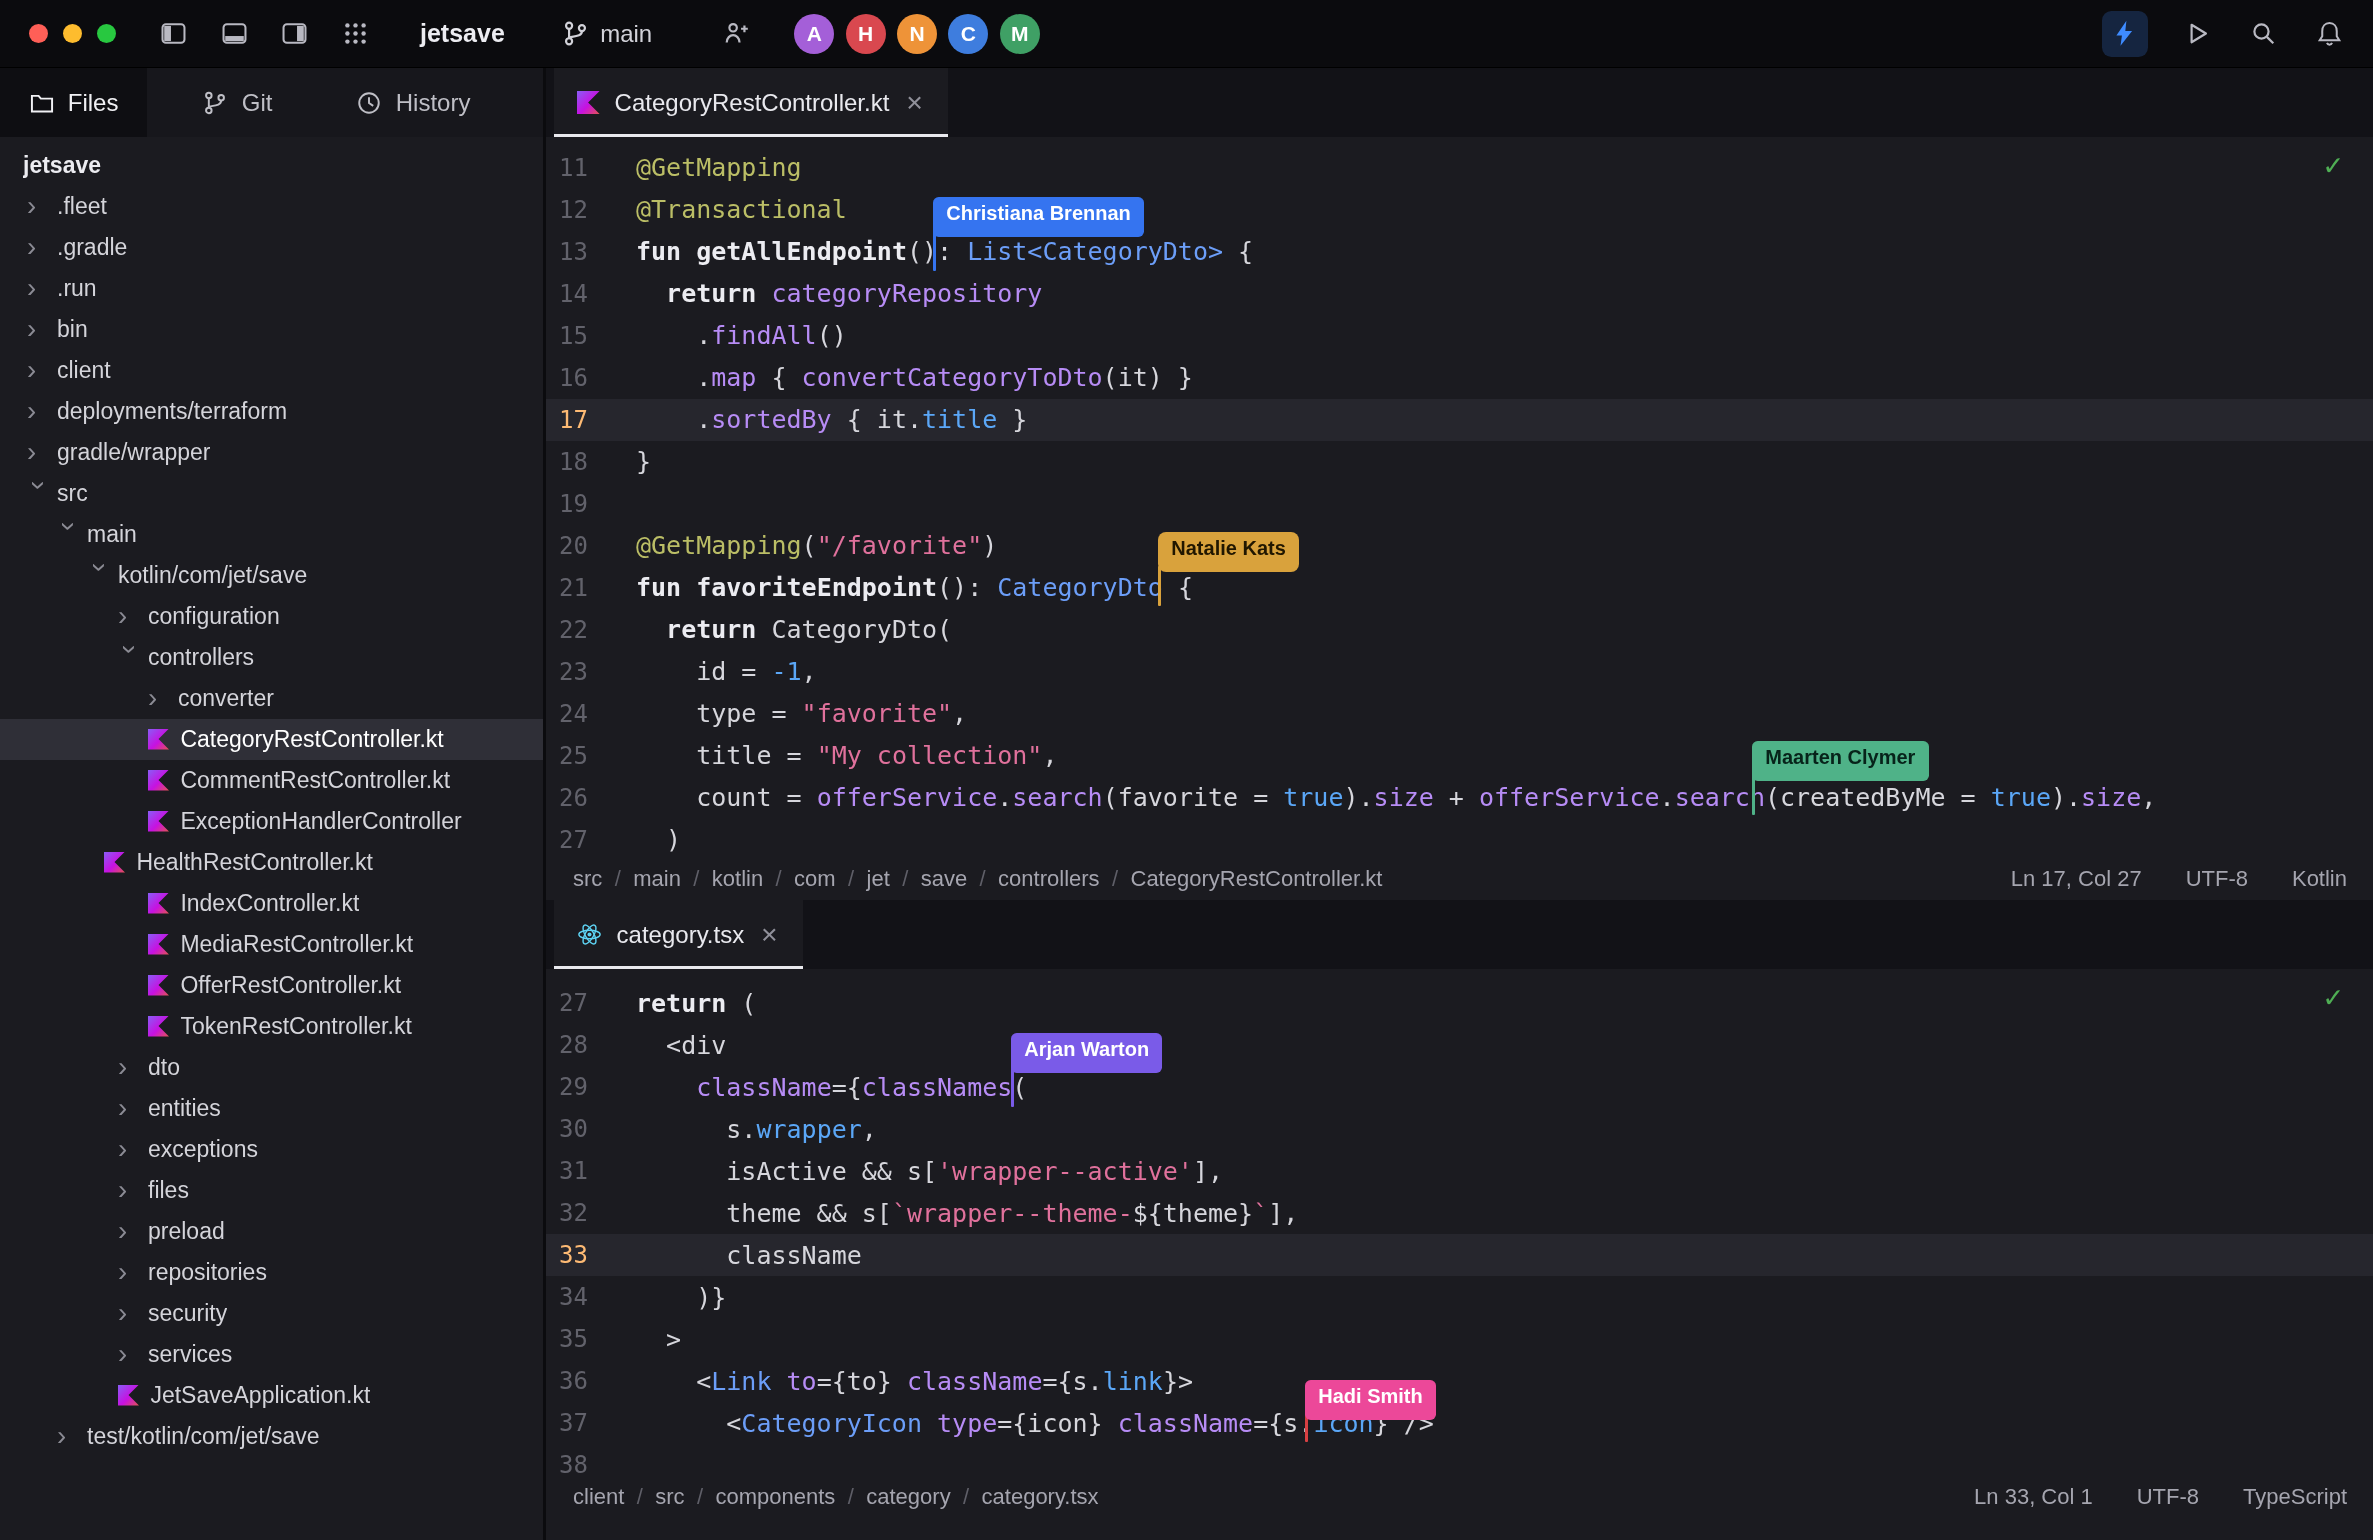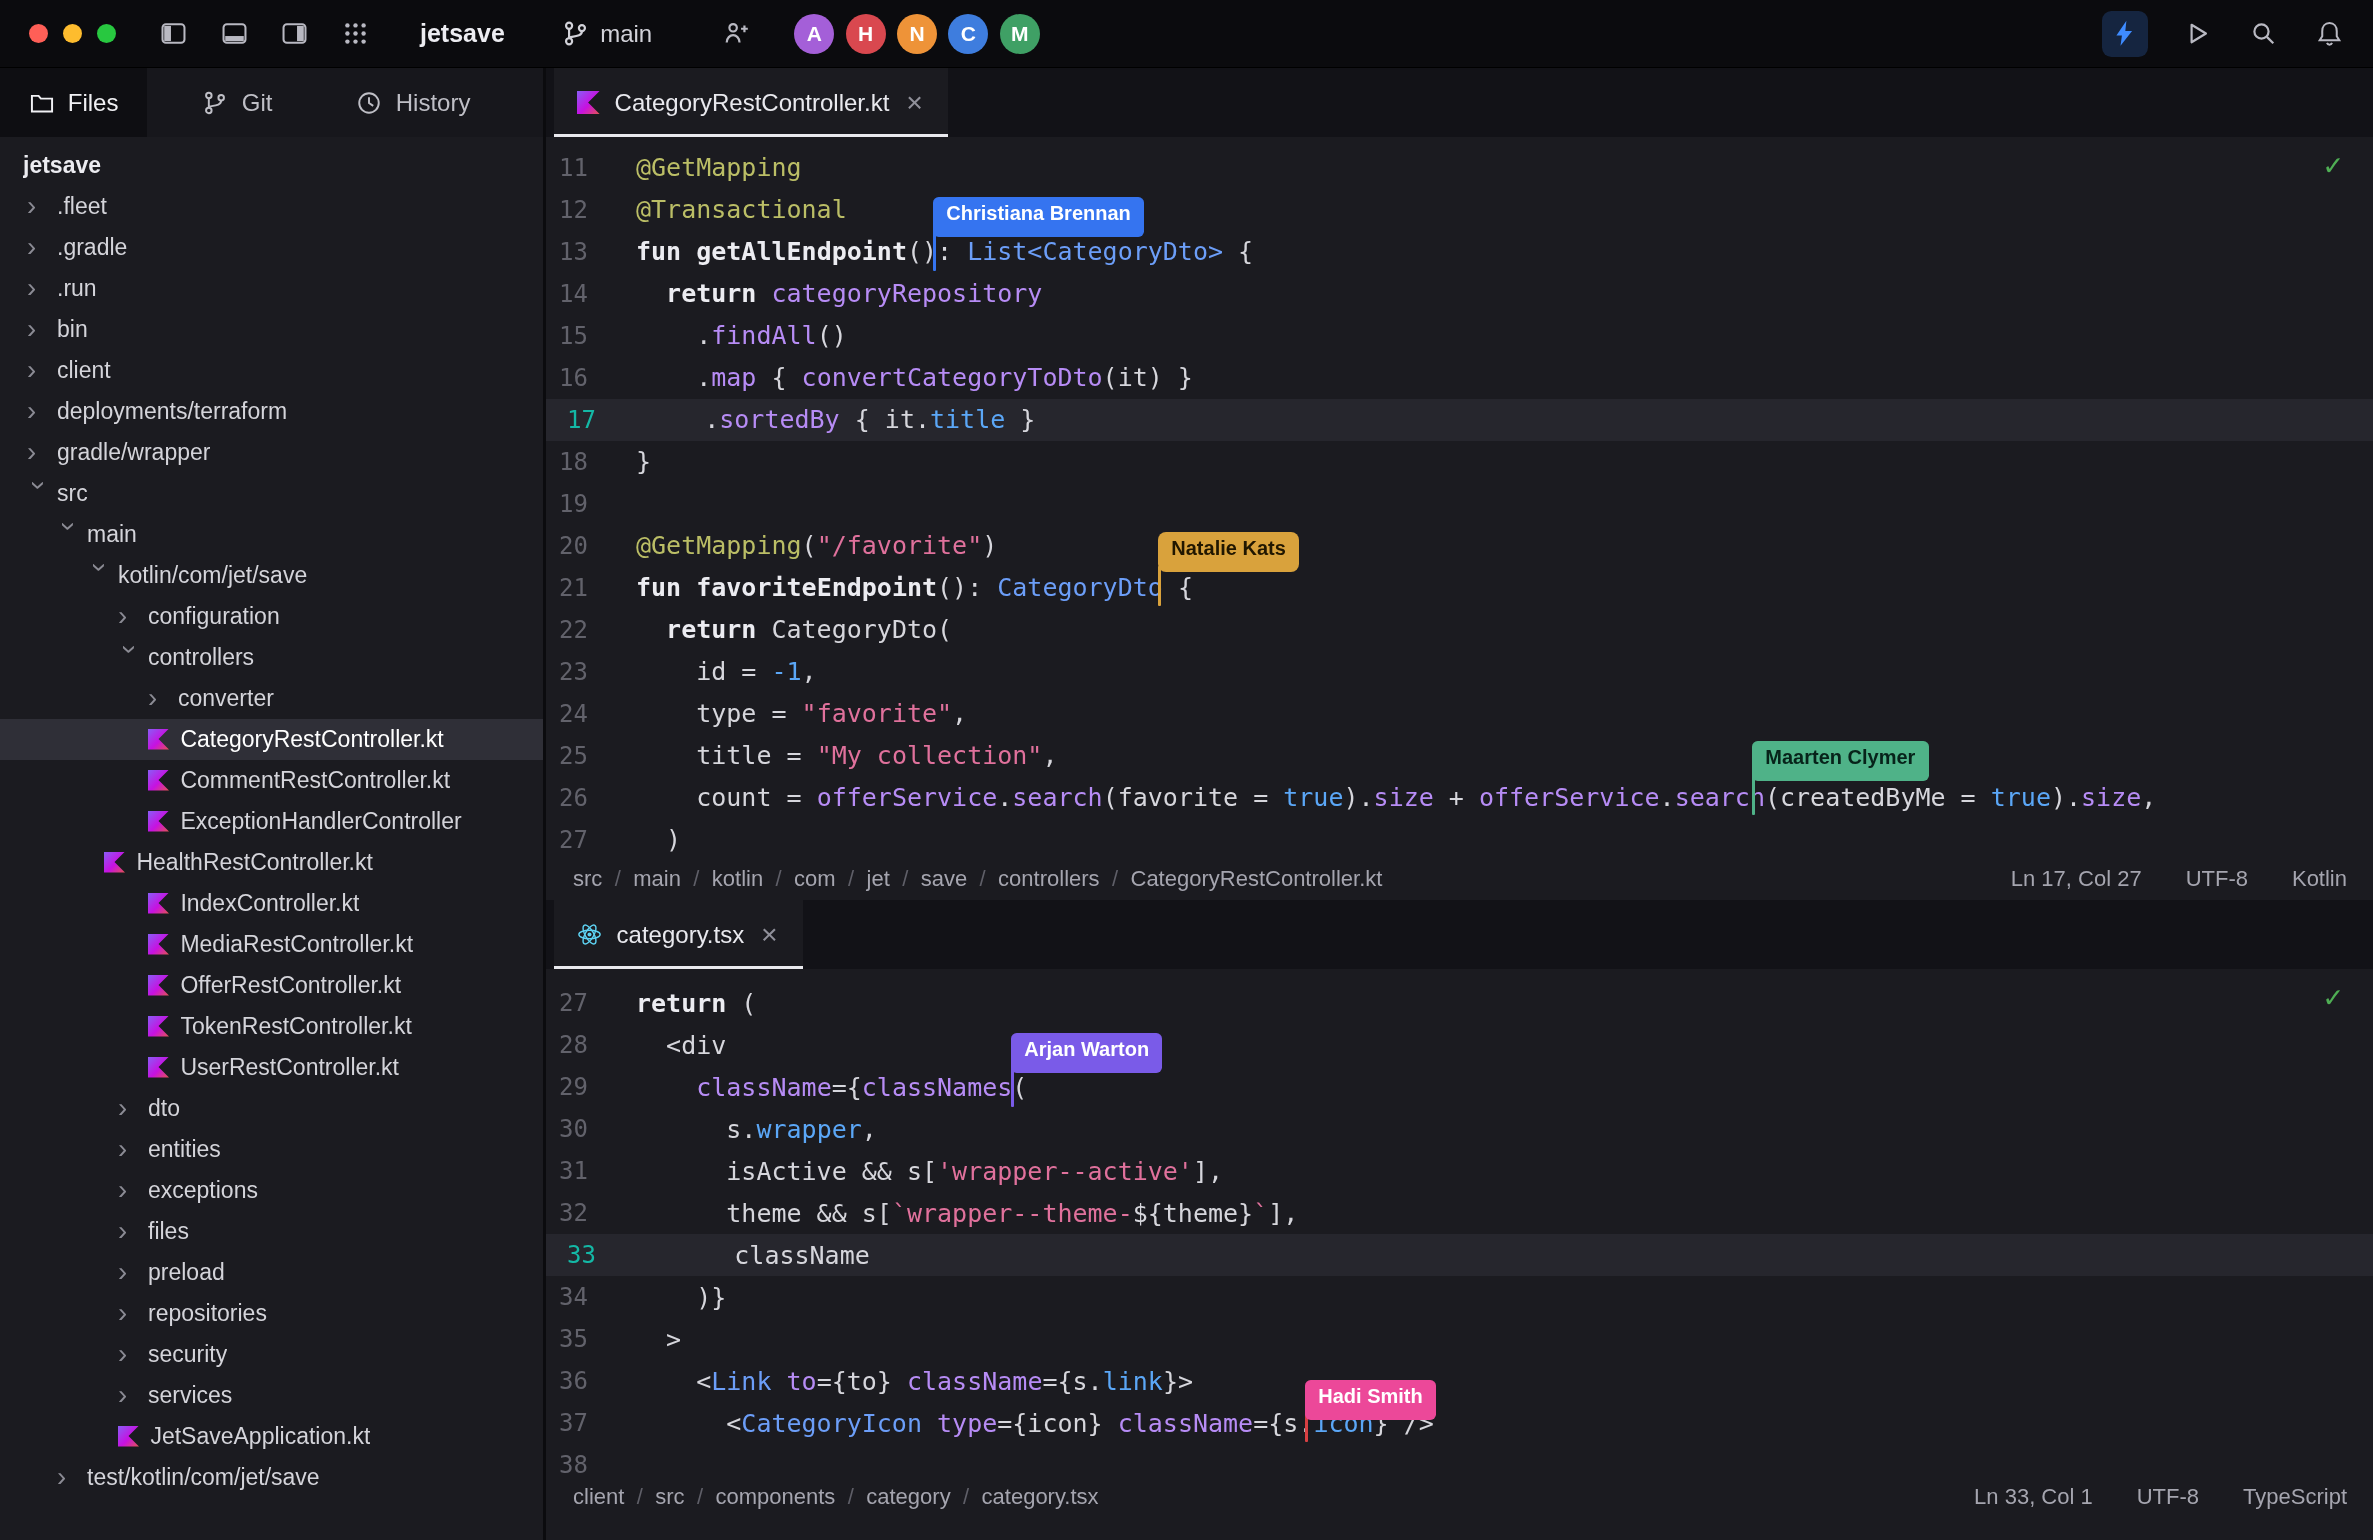--- a/index.html
+++ b/index.html
@@ -59,21 +59,21 @@
   .tabclose{color:#90909A;font-size:28.5px;line-height:1;padding:0 1.9px;}
 
   
   .code{position:relative;overflow:hidden;background:#1B1B20;
     font-family:"DejaVu Sans Mono",monospace;font-size:25px;flex-shrink:0;}
   .code.top{height:721px;padding-top:9.5px;}
   .code.bottom{height:507px;padding-top:13.3px;}
   .crow{height:42px;display:flex;align-items:center;}
   .crow.cur{background:#26262D;}
   .lnum{width:42px;text-align:right;margin-right:48px;color:#62626B;font-size:24px;flex-shrink:0;}
-  .crow.cur .lnum{color:#14b8a6;margin-left:8px;}
+  .crow.cur .lnum{color:#fdba74;}
   .ctext{white-space:pre;}
   .tk-pl{color:#D6D6DC}
   .tk-kw{color:#ECECF1;font-weight:bold}
   .tk-fnd{color:#ECECF1;font-weight:bold}
   .tk-ann{color:#BBBE66}
   .tk-fn{color:#B78CF5}
   .tk-attr{color:#B78CF5}
   .tk-ty{color:#6C9EF8}
   .tk-str{color:#E0719C}
   .tk-num{color:#5BA7F7}
@@ -292,24 +292,20 @@
           <span class="tlabel">MediaRestController.kt</span>
         </div>
         <div class="trow" style="padding-left: 148px;">
           <span class="kticon"></span>
           <span class="tlabel">OfferRestController.kt</span>
         </div>
         <div class="trow" style="padding-left: 148px;">
           <span class="kticon"></span>
           <span class="tlabel">TokenRestController.kt</span>
         </div>
-        <div class="trow" style="padding-left: 148px;">
-          <span class="kticon"></span>
-          <span class="tlabel">UserRestController.kt</span>
-        </div>
         <div class="trow" style="padding-left: 118px;">
           <span class="chev">›</span>
           <span class="tlabel">dto</span>
         </div>
         <div class="trow" style="padding-left: 118px;">
           <span class="chev">›</span>
           <span class="tlabel">entities</span>
         </div>
         <div class="trow" style="padding-left: 118px;">
           <span class="chev">›</span>

